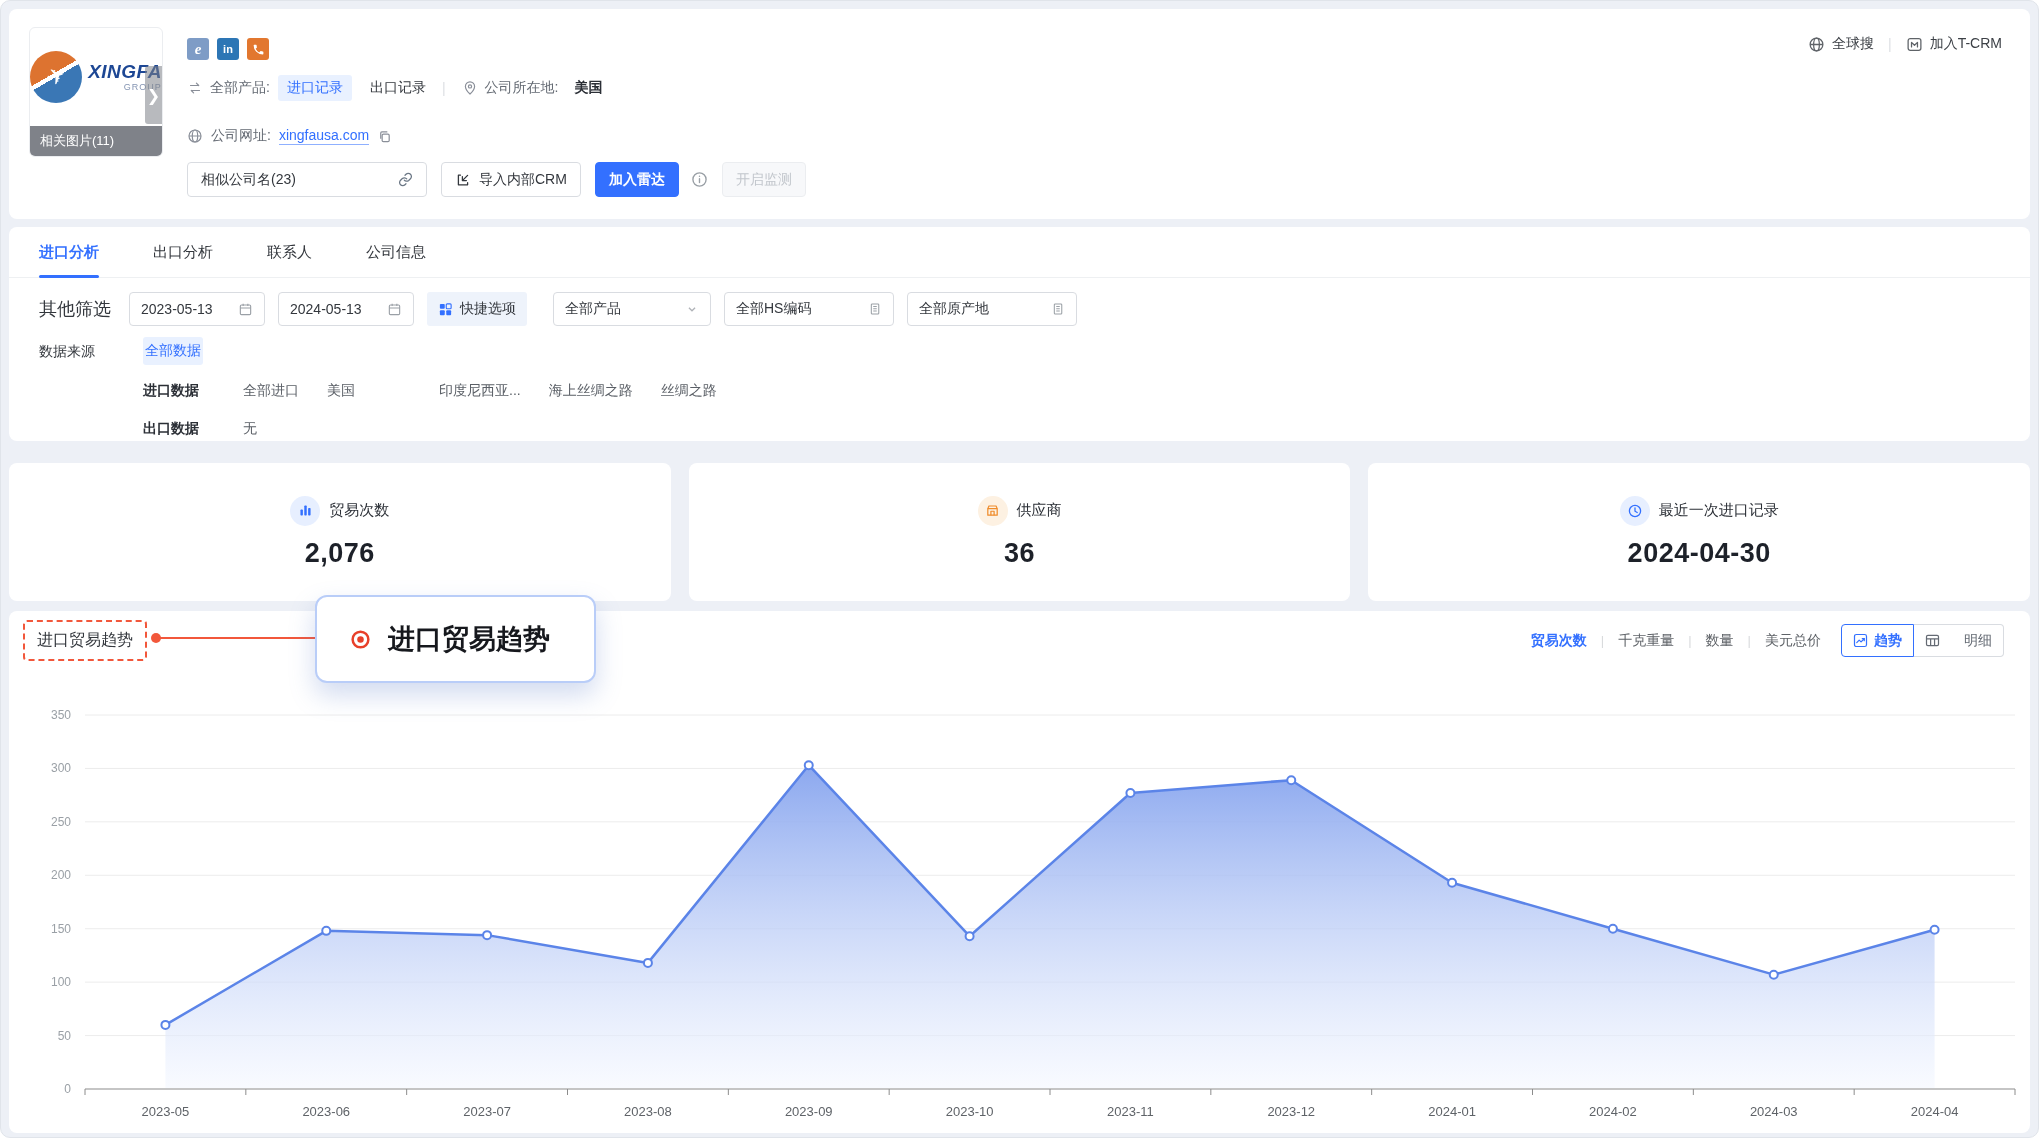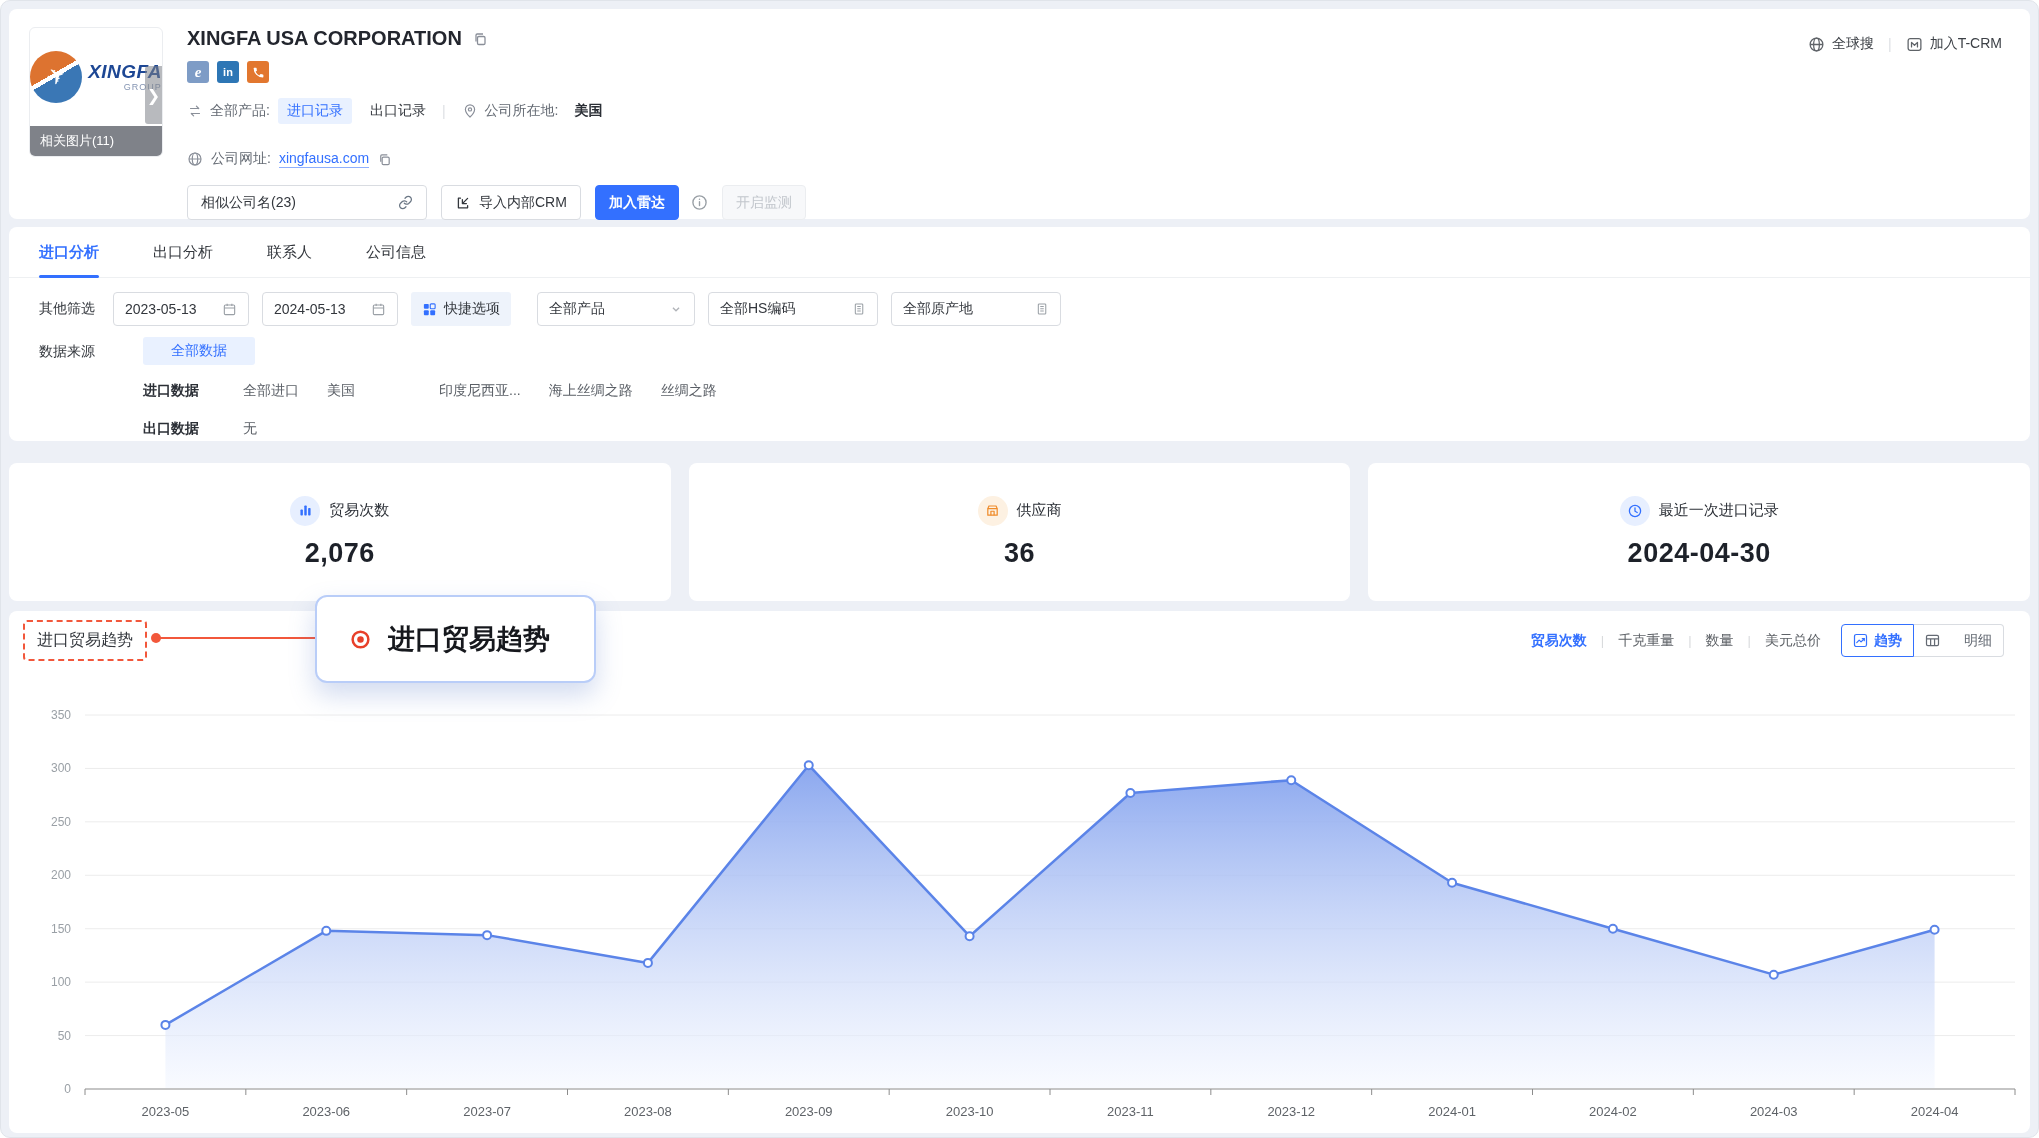--- a/index.html
+++ b/index.html
@@ -61,32 +61,32 @@
   .header-topright .v-sep { margin:0 14px; }
 
   
   .section2 { position:absolute; left:8px; top:226px; right:8px; height:214px; background:#fff; border-radius:8px; }
   .tabs { display:flex; gap:54px; padding:0 30px; height:51px; align-items:center; border-bottom:1px solid #eef0f2; }
   .tab { position:relative; height:51px; display:flex; align-items:center; font-size:15px; color:#33373d; cursor:pointer; }
   .tab.active { color:#3370ff; font-weight:700; }
   .tab.active::after { content:""; position:absolute; left:0; right:0; bottom:0; height:3px; border-radius:2px; background:#3370ff; }
 
   .filter-row { position:absolute; left:30px; top:65px; display:flex; align-items:center; }
-  .filter-label { font-size:14px; color:#33373d; margin-right:18px; }
+  .filter-label { font-size:18px; color:#33373d; margin-right:18px; }
   .field { height:34px; border:1px solid #d9dce1; border-radius:4px; background:#fff; display:flex; align-items:center; justify-content:space-between; font-size:14px; color:#33373d; padding:0 11px; cursor:pointer; }
   .field + .field, .field + .chip, .chip + .field { margin-left:13px; }
   .f-date { width:136px; }
   .chip-quick { height:34px; margin-left:13px; background:#eef3fb; border-radius:3px; display:flex; align-items:center; gap:7px; font-size:14px; color:#33373d; padding:0 11px; cursor:pointer; }
   .f-products { width:158px; margin-left:26px; }
   .f-hs { width:170px; margin-left:18px; }
   .f-origin { width:170px; margin-left:13px; }
 
   .ds-label { position:absolute; left:30px; font-size:14px; color:#33373d; }
   .ds-row1 { top:116px; }
-  .chip-alldata { position:absolute; left:134px; top:110px; background:#e9f1ff; color:#3370ff; font-size:14px; border-radius:3px; padding:5px 28px; cursor:pointer; }
+  .chip-alldata { position:absolute; left:134px; top:110px; background:#e9f1ff; color:#3370ff; font-size:14px; border-radius:3px; padding:5px 2px; cursor:pointer; }
   .ds-row { position:absolute; left:134px; display:flex; align-items:center; font-size:14px; }
   .ds-row2 { top:155px; } .ds-row3 { top:193px; }
   .ds-strong { color:#2b2f36; font-weight:700; margin-right:44px; }
   .ds-item { color:#5a5f66; margin-right:28px; cursor:pointer; }
   .ds-item.gap-before { margin-left:56px; }
 
   
   .stats-row { position:absolute; left:8px; top:462px; right:8px; height:138px; display:flex; gap:18px; }
   .stat-card { flex:1; background:#fff; border-radius:8px; display:flex; flex-direction:column; align-items:center; justify-content:center; }
   .stat-head { display:flex; align-items:center; gap:9px; font-size:15px; color:#2b2f36; }
@@ -131,29 +131,20 @@
         <div class="logo-words">
           <div class="logo-brand">XINGFA</div>
           <div class="logo-sub">GROUP</div>
         </div>
       </div>
       <div class="logo-chevron">❯</div>
       <div class="logo-caption">相关图片(11)</div>
     </div>
 
     <div class="header-info">
-      <div class="company-title-row">
-        <span class="company-title">XINGFA USA CORPORATION</span>
-        <span class="icon-btn">
-          <svg width="16" height="16" viewBox="0 0 16 16" fill="none" stroke="#8a8f99" stroke-width="1.3">
-            <rect x="5.5" y="5.5" width="7.5" height="8" rx="1.3"></rect>
-            <path d="M4 10.5V4.2A1.2 1.2 0 0 1 5.2 3H11"></path>
-          </svg>
-        </span>
-      </div>
 
       <div class="social-row">
         <span class="social-chip social-web">e</span>
         <span class="social-chip social-linkedin">in</span>
         <span class="social-chip social-phone">
           <svg width="13" height="13" viewBox="0 0 24 24" fill="#fff">
             <path d="M6.62 10.79a15.05 15.05 0 0 0 6.59 6.59l2.2-2.2a1 1 0 0 1 1.01-.24 11.36 11.36 0 0 0 3.58.57 1 1 0 0 1 1 1V20a1 1 0 0 1-1 1A17 17 0 0 1 3 4a1 1 0 0 1 1-1h3.5a1 1 0 0 1 1 1c0 1.25.2 2.45.57 3.58a1 1 0 0 1-.25 1.01l-2.2 2.2z"></path>
           </svg>
         </span>
       </div>

